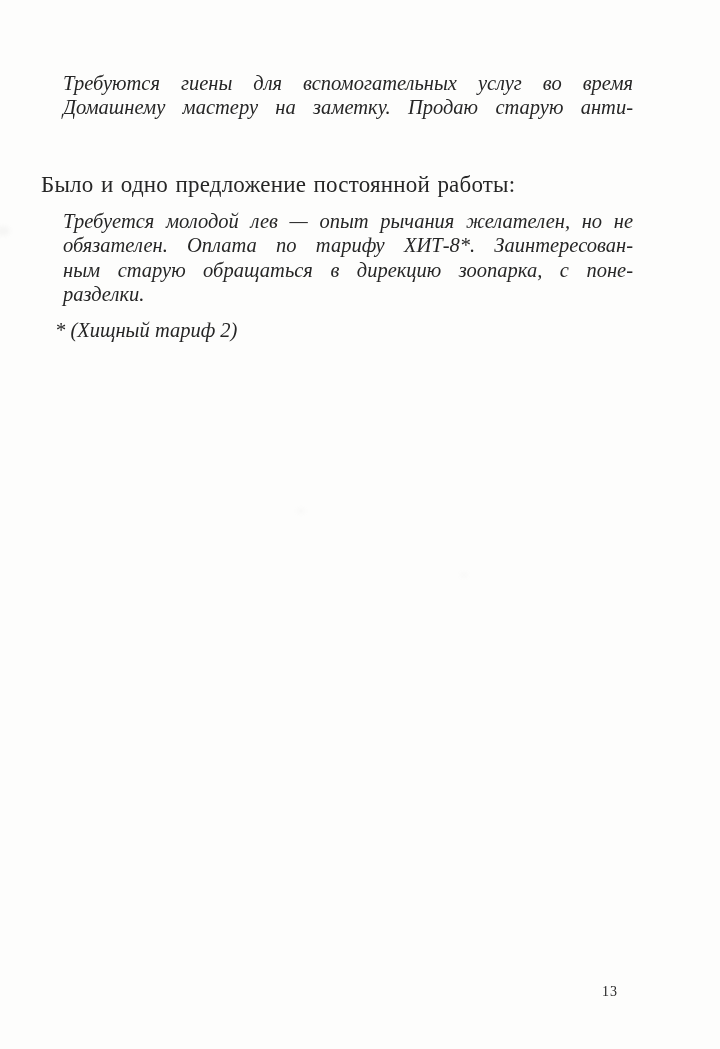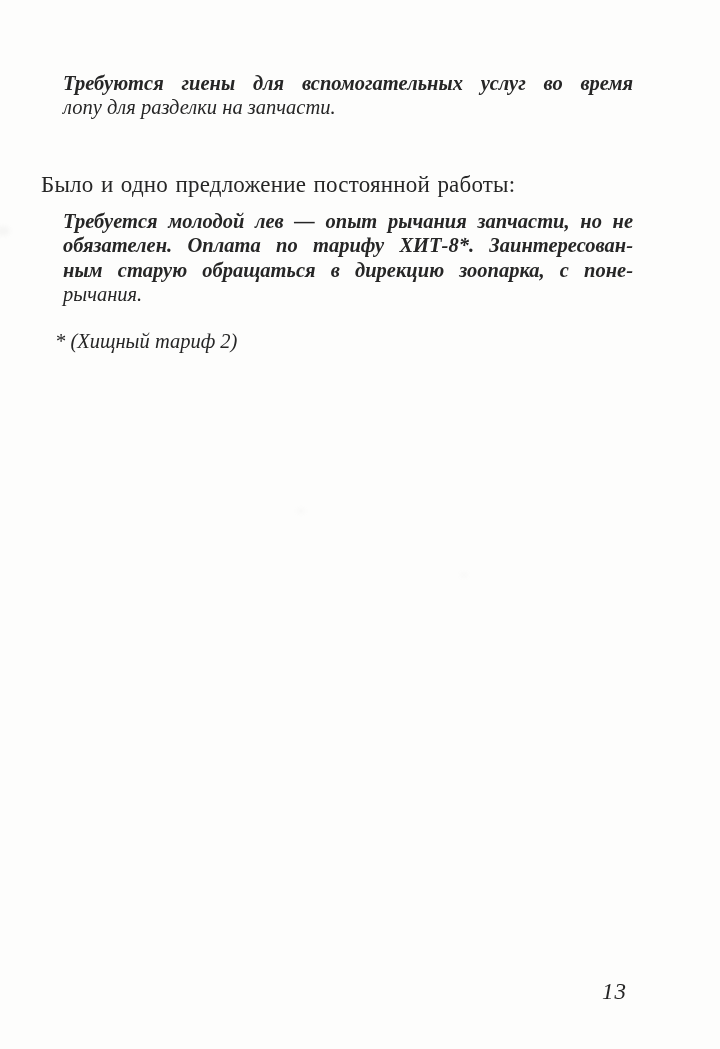--- a/index.html
+++ b/index.html
@@ -30,76 +30,74 @@
 
   .textline{
     font-size:20.5px;
     line-height:23.9px;
     white-space:nowrap;
   }
   .jl{ 
     text-align:justify;
     text-align-last:justify;
     white-space:normal;
-    font-weight:bold;
   }
   .italic{font-style:italic;}
 
   .ad-block{
     position:absolute;
     left:63px;top:72px;width:570px;
   }
   .lead-in{
     position:absolute;
     left:41px;top:173px;width:600px;
     font-size:23px;line-height:23.9px;
     letter-spacing:0.2px;word-spacing:1.5px;
   }
   .job-ad{
     position:absolute;
     left:63px;top:209px;width:570px;
   }
   .job-ad .textline{line-height:24.3px;}
   .footnote{
     position:absolute;
-    left:55px;top:330px;width:500px;
+    left:55px;top:319px;width:500px;
     font-size:20.5px;line-height:23.9px;
   }
   .page-number{
     position:absolute;
     left:602px;top:982px;width:50px;
-    font-size:23px;line-height:19px;
+    font-size:14px;line-height:19px;
     letter-spacing:1px;
-    font-style:italic;
   }
 </style>
 </head>
 <body>
 
 <div class="page">
 
   <div class="smudge s1"></div>
   <div class="smudge s2"></div>
   <div class="smudge s3"></div>
 
   <section class="ad-block italic">
     <div>
       <div class="textline jl">Требуются гиены для вспомогательных услуг во время</div>
     </div>
     <div>
-      <div class="textline">лопу для разделки на запчасти.</div>
+      <div class="textline jl">Домашнему мастеру на заметку. Продаю старую анти-</div>
     </div>
   </section>
 
   <div class="lead-in">Было и одно предложение постоянной работы:</div>
 
   <section class="job-ad italic">
-    <div class="textline jl">Требуется молодой лев — опыт рычания запчасти, но не</div>
+    <div class="textline jl">Требуется молодой лев — опыт рычания желателен, но не</div>
     <div class="textline jl">обязателен. Оплата по тарифу ХИТ-8*. Заинтересован-</div>
     <div class="textline jl">ным старую обращаться в дирекцию зоопарка, с поне-</div>
-    <div class="textline">рычания.</div>
+    <div class="textline">разделки.</div>
   </section>
 
   <div class="footnote italic">* (Хищный тариф 2)</div>
 
   <div class="page-number">13</div>
 
 </div>
 
 </body></html>

